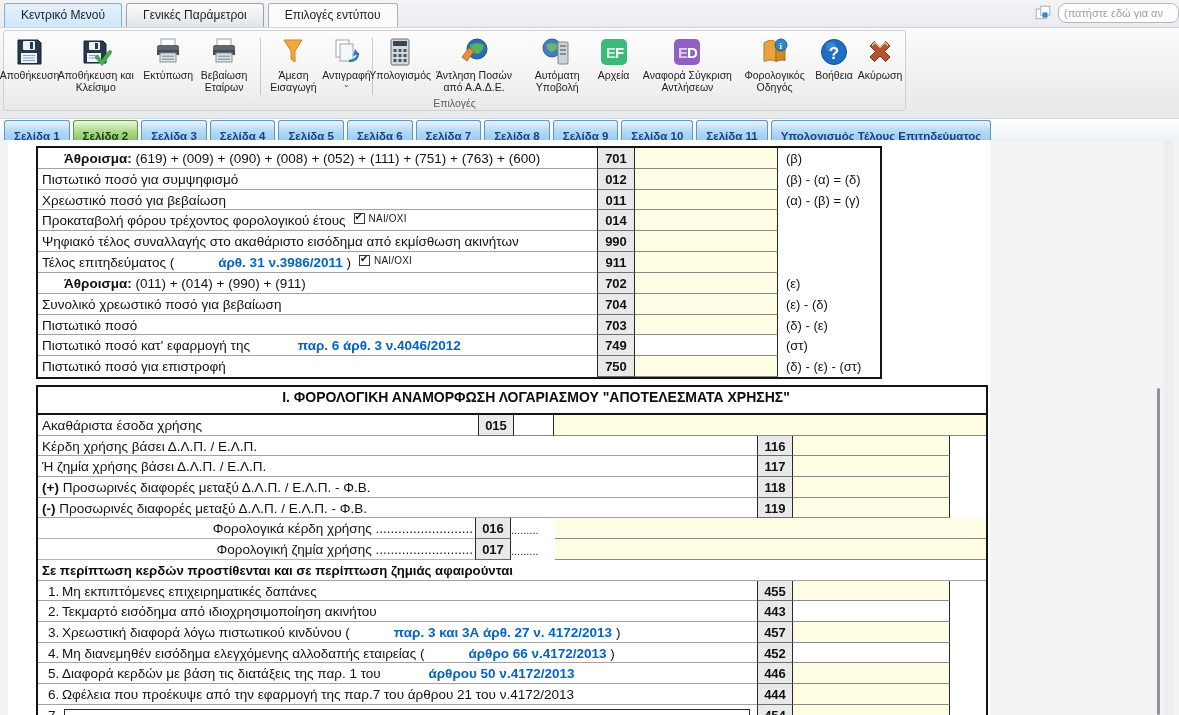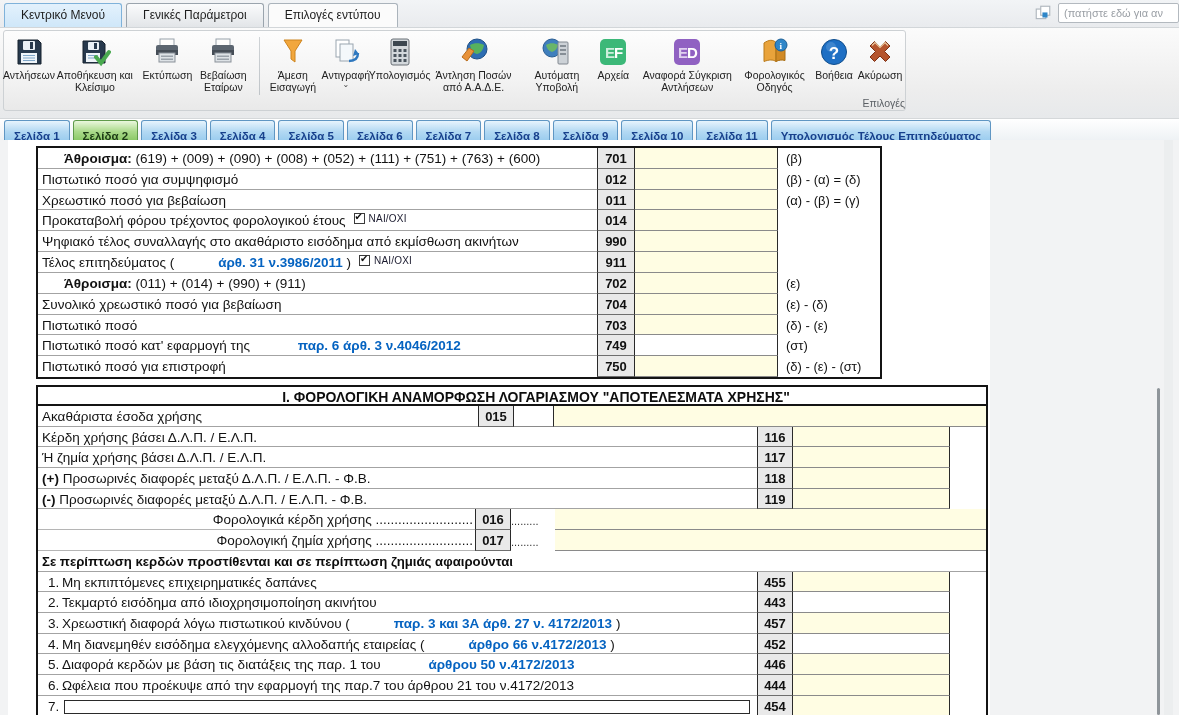--- a/index.html
+++ b/index.html
@@ -6,27 +6,27 @@
   html,body { width:1179px; height:715px; overflow:hidden; font-family:"Liberation Sans", sans-serif; background:#eef0f2; }
 
   
   .topbar { position:absolute; left:0; top:0; width:1179px; height:27px; background:linear-gradient(#f2f4f6,#e9ebee); }
   .wtabs { position:absolute; left:4px; top:3px; display:flex; }
   .wtab { height:24px; padding:4px 16px 0; font-size:12px; color:#1d1d1d; border:1px solid #9aa4ad; border-bottom:none; border-radius:3px 3px 0 0; margin-right:4px; background:linear-gradient(#fafbfc,#e2e5e8); white-space:nowrap; cursor:default; }
   .wtab.hl { background:linear-gradient(#e3f1fc,#cfe7f9); border-color:#7fb2da; }
   .wtab.act { background:#fbfbfb; border-color:#aab3bb; height:25px; }
   .srchwrap { position:absolute; right:0; top:3px; display:flex; align-items:center; }
   .miniwin { width:18px; height:18px; margin-right:6px; }
-  .srch { width:121px; height:20px; border:1px solid #b3b9bf; border-radius:2px; font-size:11px; padding:0 5px; color:#333; font-family:"Liberation Sans", sans-serif; }
+  .srch { width:121px; height:20px; border:1px solid #b3b9bf; border-radius:8px; font-size:11px; padding:0 5px; color:#333; font-family:"Liberation Sans", sans-serif; }
   .srch::placeholder { color:#9a9fa5; }
 
   
   .ribbon { position:absolute; left:0; top:27px; width:1179px; height:91px; background:linear-gradient(#fbfbfb,#ededed 70%,#e7e9eb); border-top:1px solid #d2d6d9; }
   .rgroup { position:absolute; left:3px; top:2px; width:903px; height:81px; border:1px solid #cdd1d4; border-radius:3px; background:linear-gradient(#fdfdfd,#f3f3f3 60%,#e9e9e9); display:flex; align-items:flex-start; padding:2px 2px 0 2px; }
-  .rlabel { position:absolute; left:0; bottom:1px; width:100%; text-align:right; font-size:10.5px; color:#5a5f64; }
+  .rlabel { position:absolute; left:0; bottom:1px; width:100%; text-align:center; font-size:10.5px; color:#5a5f64; }
   .rbtn { display:flex; flex-direction:column; align-items:center; padding:3px 4px 2px; font-size:10.5px; line-height:1.12; text-align:center; color:#222; border-radius:3px; min-width:46px; max-width:104px; cursor:default; }
   .rbtn svg { width:32px; height:32px; margin-bottom:2px; flex:none; }
   .rsep { width:1px; background:linear-gradient(#cfd3d6,#bfc4c8); margin:4px 3px; align-self:stretch; height:58px; }
   .ddarrow { font-size:8px; color:#444; line-height:5px; }
 
   
   .ptabbar { position:absolute; left:0; top:118px; width:1179px; height:22px; background:linear-gradient(#ffffff,#eef2f5); border-top:1px solid #d5d8da; }
   .ptabs { position:absolute; left:4px; bottom:0; display:flex; }
   .ptab { height:20px; margin-right:3px; padding:9px 9px 0; border:1px solid #5f96c3; border-bottom:none; border-radius:3px 3px 0 0; background:linear-gradient(#e7f4fd,#b3d9f3 55%,#9ccdef); color:#17408c; font-size:11.5px; font-weight:bold; white-space:nowrap; cursor:default; }
   .ptab.act { background:linear-gradient(#eaf7dd,#abda8b 55%,#8cc968); color:#1c3a14; border-color:#5f9a4a; }
@@ -57,21 +57,21 @@
   .ci { width:143px; flex:none; border-right:1px solid #2a2a2a; border-bottom:1px solid #8a8a8a; }
   .t2 .ci { width:157px; }
   .ci.y { background:#fffde3; }
   .ci.w { background:#ffffff; }
   .ci.wide { flex:1; width:auto; border-right:none; }
   .cn { width:102px; flex:none; padding:3px 0 0 8px; font-size:13px; color:#121212; white-space:nowrap; }
   .fill { width:36px; flex:none; }
   .cwsmall { width:40px; flex:none; background:#fff; border-right:1px solid #2a2a2a; border-bottom:1px solid #8a8a8a; }
   .cdots { width:44px; flex:none; font-size:11px; color:#333; padding-top:6px; overflow:hidden; white-space:nowrap; }
 
-  .t2title { height:19px; flex:none; text-align:center; font-size:14px; font-weight:bold; color:#0d0d0d; border-bottom:2px solid #141414; padding-top:2px; background:#fff;padding-left:48px; }
+  .t2title { height:28px; flex:none; text-align:center; font-size:14px; font-weight:bold; color:#0d0d0d; border-bottom:2px solid #141414; padding-top:2px; background:#fff;padding-left:48px; }
   .subh { flex:none; height:20.7px; font-size:13.2px; font-weight:bold; color:#0d0d0d; padding:3px 4px 0; border-bottom:1px solid #a3a3a3; white-space:nowrap; overflow:hidden; }
 
   .cbwrap { display:inline-flex; align-items:center; margin-left:8px; vertical-align:1px; }
   .cb { width:11px; height:11px; border:1px solid #3a3a3a; background:#fff; display:inline-block; position:relative; cursor:pointer; }
   .cb::after { content:"\2714"; position:absolute; left:0px; top:-3px; font-size:10px; color:#111; }
   .cbl { font-size:10px; color:#1a1a2e; margin-left:4px; letter-spacing:0.2px; }
 
   .lblbox { flex:1; margin:1px 3px 2px 2px; background:#fff; border:1px solid #2a2a2a; }
 </style>
 </head>
@@ -97,21 +97,21 @@
   <div class="rgroup">
 
     <div class="rbtn">
       <svg viewBox="0 0 32 32">
           <path d="M5 4h20l3 3v21H5z" fill="#27394d" stroke="#17222e"></path>
           <rect x="10" y="5" width="12" height="9" rx="1" fill="#e9f0f6"></rect>
           <rect x="17" y="6" width="3" height="7" fill="#27394d"></rect>
           <rect x="8" y="17" width="16" height="10" fill="#eef4f9"></rect>
           <path d="M10 19.5h12M10 22h12M10 24.5h12" stroke="#7fa6c8" stroke-width="1"></path>
         </svg>
-      <span>Αντλήσεων</span>
+      <span>Αποθήκευση</span>
     </div>
 
     <div class="rbtn">
       <svg viewBox="0 0 32 32">
           <path d="M4 5h19l3 3v19H4z" fill="#27394d" stroke="#17222e"></path>
           <rect x="9" y="6" width="11" height="8" rx="1" fill="#e9f0f6"></rect>
           <rect x="15" y="7" width="3" height="6" fill="#27394d"></rect>
           <rect x="7" y="17" width="14" height="9" fill="#eef4f9"></rect>
           <path d="M9 19.5h10M9 22h10" stroke="#7fa6c8" stroke-width="1"></path>
           <path d="M17 21l5 6 8-11" stroke="#49a94f" stroke-width="4" fill="none" stroke-linecap="round"></path>

